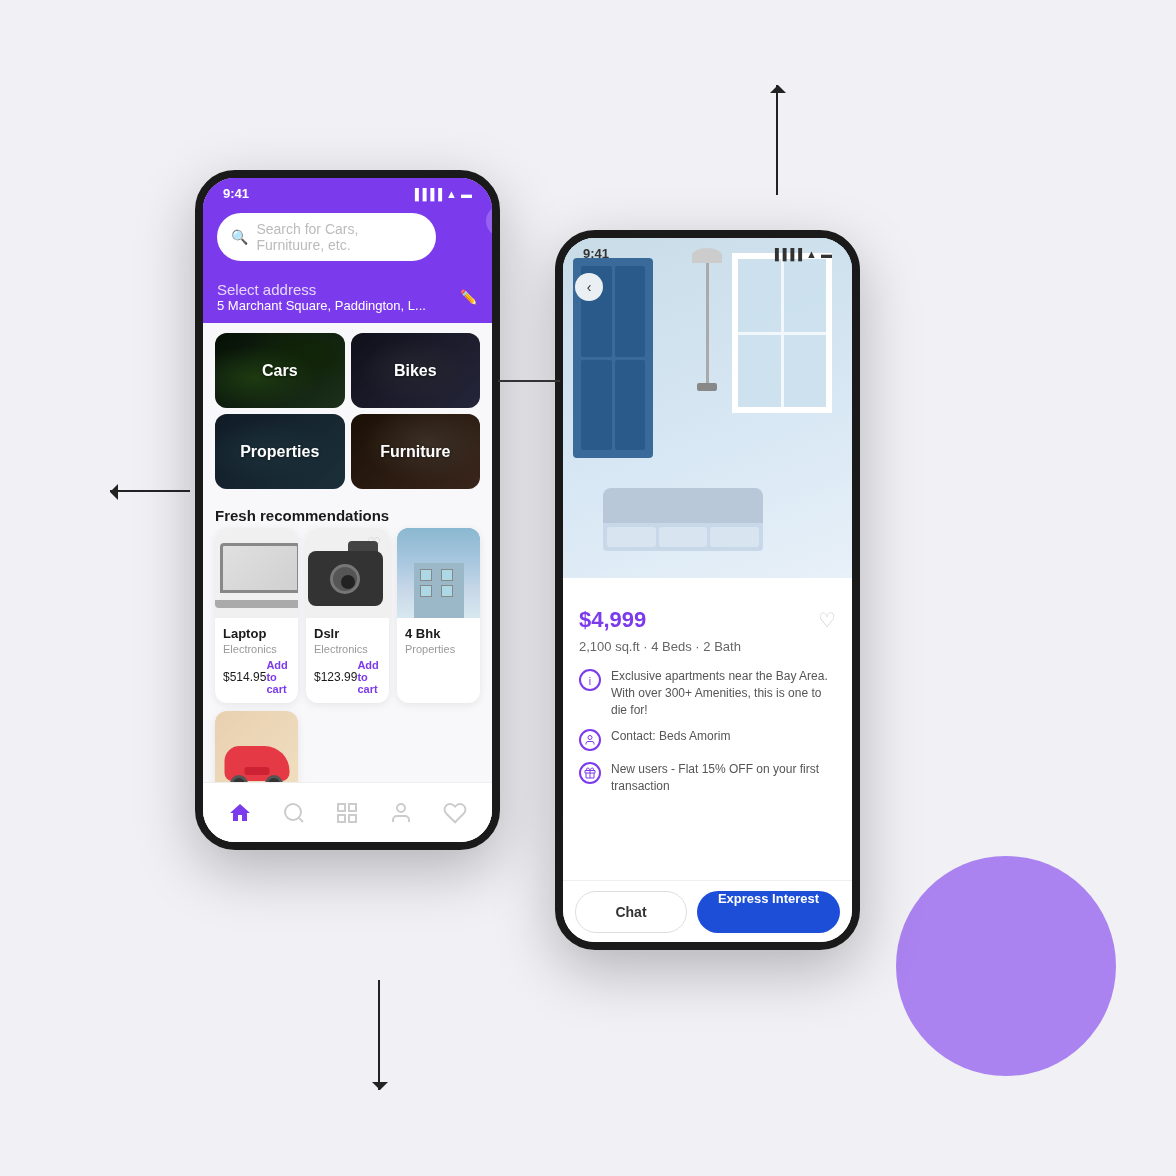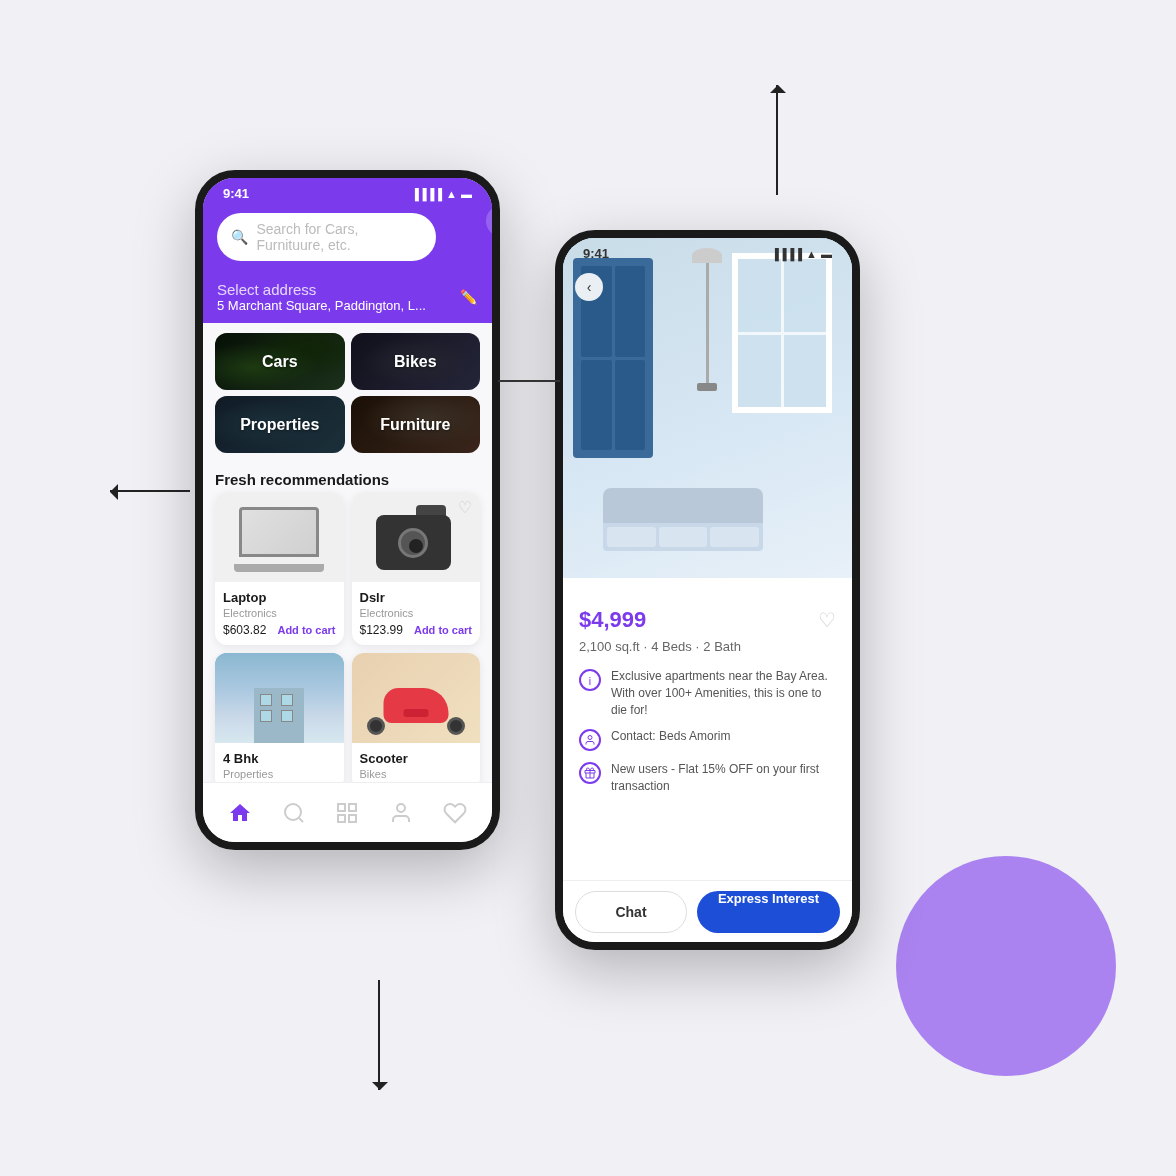--- a/index.html
+++ b/index.html
@@ -199,21 +199,21 @@
 
     
     .category-grid {
       display: grid;
       grid-template-columns: 1fr 1fr;
       gap: 6px;
       padding: 10px 12px;
     }
 
     .category-card {
-      height: 57px;
+      height: 75px;
       border-radius: 12px;
       overflow: hidden;
       position: relative;
       display: flex;
       align-items: center;
       justify-content: center;
     }
 
     .category-bg {
       position: absolute;
@@ -277,21 +277,21 @@
 
     .section-title {
       font-size: 15px;
       font-weight: 700;
       color: #1a1a1a;
       margin-bottom: 4px;
     }
 
     .products-grid {
       display: grid;
-      grid-template-columns: 1fr 1fr;
+      grid-template-columns: 1fr 1fr 1fr;
       gap: 8px;
     }
 
     .product-card {
       background: white;
       border-radius: 12px;
       overflow: hidden;
       box-shadow: 0 2px 8px rgba(0,0,0,0.08);
     }
 
@@ -836,21 +836,21 @@
           <div class="product-img-area">
             <div class="laptop-img">
               <div class="laptop-screen" style="background:linear-gradient(135deg,#e0e0e0,#d0d0d0);"></div>
               <div class="laptop-base"></div>
             </div>
           </div>
           <div class="product-info">
             <div class="product-name">Laptop</div>
             <div class="product-category">Electronics</div>
             <div class="product-footer">
-              <span class="product-price">$603.82</span>
+              <span class="product-price">$514.95</span>
               <span class="add-to-cart">Add to cart</span>
             </div>
           </div>
         </div>
 
         <div class="product-card">
           <div class="product-img-area">
             <span class="heart-icon-card">♡</span>
             <div class="camera-img">
               <div class="camera-top"></div>
@@ -998,21 +998,21 @@
   <div class="phone2-info">
     <div class="price-row">
       <span class="price-tag">$4,999</span>
       <span class="heart-btn">♡</span>
     </div>
     <div class="property-specs">2,100 sq.ft · 4 Beds · 2 Bath</div>
 
     <div class="info-rows">
       <div class="info-row">
         <div class="info-icon">ℹ</div>
-        <span class="info-text">Exclusive apartments near the Bay Area. With over 100+ Amenities, this is one to die for!</span>
+        <span class="info-text">Exclusive apartments near the Bay Area. With over 300+ Amenities, this is one to die for!</span>
       </div>
       <div class="info-row">
         <div class="info-icon">
           <svg width="12" height="12" viewBox="0 0 24 24" fill="none" stroke="#7c3aed" stroke-width="2">
               <path d="M20 21v-2a4 4 0 0 0-4-4H8a4 4 0 0 0-4 4v2"></path>
               <circle cx="12" cy="7" r="4"></circle>
             </svg>
         </div>
         <span class="info-text">Contact: Beds Amorim</span>
       </div>

